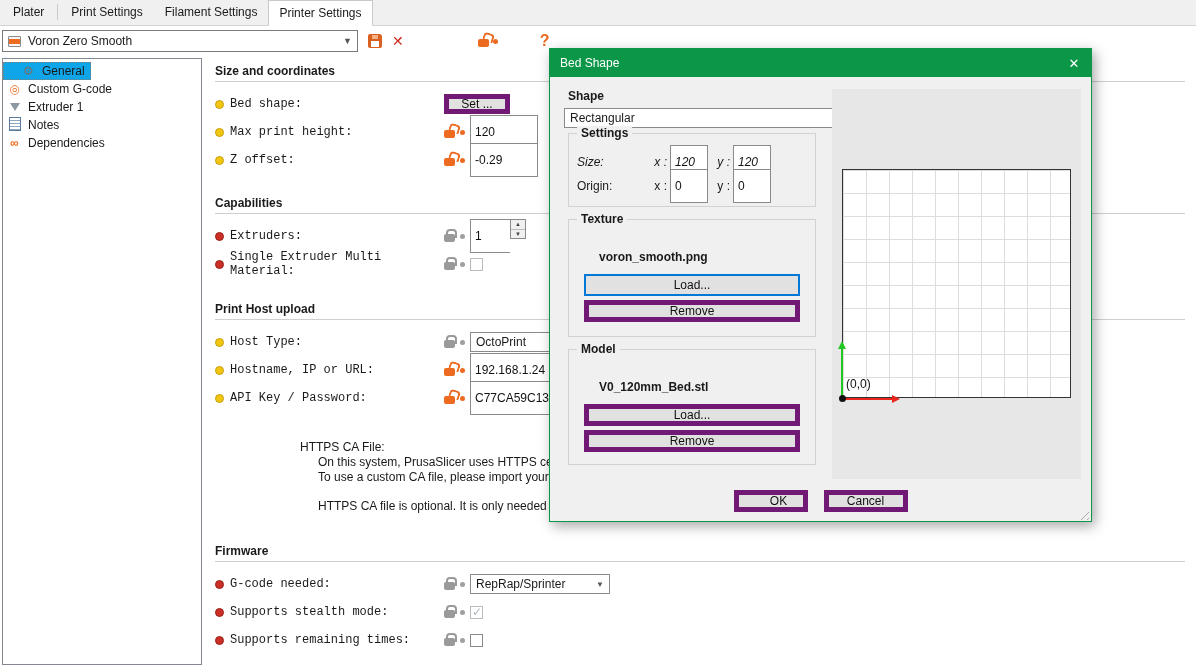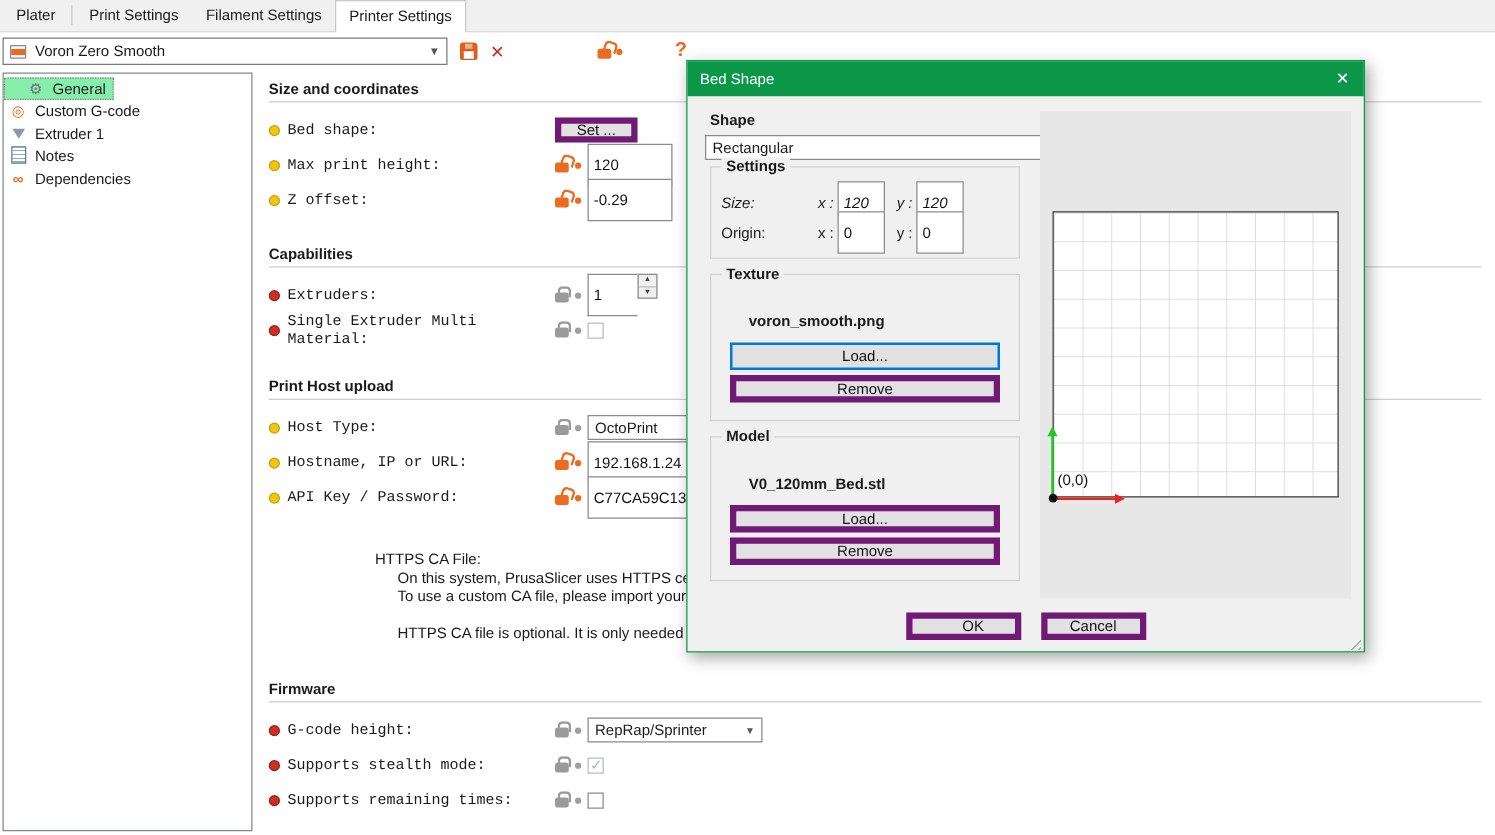--- a/index.html
+++ b/index.html
@@ -39,21 +39,21 @@
   .dot{width:5px;height:5px;border-radius:50%;background:#9f9f9f;display:inline-block;flex:none;}
   .dot.orange{background:var(--accent);}
   .bullet{width:9px;height:9px;border-radius:50%;display:inline-block;flex:none;margin-right:6px;}
   .bullet.yellow{background:var(--bullet-yellow);border:1px solid #c79e0b;}
   .bullet.red{background:var(--bullet-red);border:1px solid #99201a;}
   .toolbar .lockwrap{display:flex;align-items:center;gap:4px;margin-left:74px;}
 
   
   .sidebar{position:absolute;left:2px;top:58px;width:200px;height:607px;border:1px solid #828790;background:#fff;padding-top:3px;}
   .side-item{display:flex;align-items:center;gap:6px;height:18px;padding:0 6px 0 4px;width:fit-content;}
-  .side-item.selected{background:#86efac;outline:1px dotted #808080;outline-offset:-1px;padding-left:18px;}
+  .side-item.selected{background:#0ea5e9;outline:1px dotted #808080;outline-offset:-1px;padding-left:18px;}
   .side-ico{width:15px;text-align:center;flex:none;font-size:12px;line-height:14px;}
   .ico-general{color:#707070;}
   .ico-general::after{content:"⚙";}
   .ico-gcode{color:var(--accent);font-weight:bold;}
   .ico-gcode::after{content:"◎";}
   .ico-extruder{display:inline-block;}
   .ico-extruder::after{content:"";display:inline-block;width:0;height:0;border-left:5px solid transparent;border-right:5px solid transparent;border-top:8px solid #8d98a3;}
   .ico-notes{display:inline-block;}
   .ico-notes::after{content:"";display:inline-block;width:10px;height:12px;border:1px solid #5b7a9d;background:repeating-linear-gradient(#fff 0 2px,#8fa9c4 2px 3px);}
   .ico-deps{color:var(--accent);font-weight:bold;}
@@ -103,21 +103,21 @@
   .slab{width:68px;flex:none;}
   .axlab{width:22px;text-align:right;margin-right:3px;flex:none;}
   .fld.dnum{width:38px;height:19px;}
   .grp.texture{left:18px;top:142px;width:248px;height:118px;}
   .grp.model{left:18px;top:272px;width:248px;height:116px;}
   .gfile{position:absolute;left:30px;top:30px;font-weight:bold;}
   .btn.gload{position:absolute;left:15px;top:54px;width:216px;height:22px;}
   .btn.gload.focus{border:2px solid var(--focus);}
   .btn.gremove{position:absolute;left:15px;top:80px;width:216px;height:22px;}
   .dlg-buttons{position:absolute;left:0;top:413px;width:100%;display:flex;justify-content:center;gap:16px;}
-  .btn.ok{width:92px;height:22px;padding-left:16px;}
+  .btn.ok{width:74px;height:22px;padding-left:16px;}
   .btn.cancel{width:84px;height:22px;}
   .preview{position:absolute;left:282px;top:12px;width:249px;height:390px;background:#e7e7e7;text-align:right;}
   .plot{position:absolute;left:10px;top:80px;width:229px;height:229px;background-color:#fff;border:1px solid #333;
         background-image:linear-gradient(to right,#ddd 1px,transparent 1px),linear-gradient(to bottom,#ddd 1px,transparent 1px);
         background-size:23px 23px;}
   .axis-x{position:absolute;left:11px;top:309px;width:50px;height:2px;background:var(--axis-red);}
   .axis-x::after{content:"";position:absolute;right:-7px;top:-3px;border-left:8px solid var(--axis-red);border-top:4px solid transparent;border-bottom:4px solid transparent;}
   .axis-y{position:absolute;left:9px;top:259px;width:2px;height:50px;background:var(--axis-green);}
   .axis-y::before{content:"";position:absolute;top:-7px;left:-3px;border-bottom:8px solid var(--axis-green);border-left:4px solid transparent;border-right:4px solid transparent;}
   .origin-dot{position:absolute;left:7px;top:306px;width:7px;height:7px;border-radius:50%;background:#111;}
@@ -274,21 +274,21 @@
     <div>HTTPS CA File:</div>
     <div class="https-ind">On this system, PrusaSlicer uses HTTPS certificates</div>
     <div class="https-ind">To use a custom CA file, please import your CA file</div>
     <div class="https-note">HTTPS CA file is optional. It is only needed if you u</div>
   </div>
 
   <div class="sec-title mt4">Firmware</div>
 
   <div class="row">
     <span class="bullet red"></span>
-    <span class="row-label">G-code height:</span>
+    <span class="row-label">G-code needed:</span>
     <div class="ctl">
       <span class="lock"></span>
       <span class="dot"></span>
       <div class="combo w140">
         <span>RepRap/Sprinter</span>
         <span class="arr"></span>
       </div>
     </div>
   </div>
 

